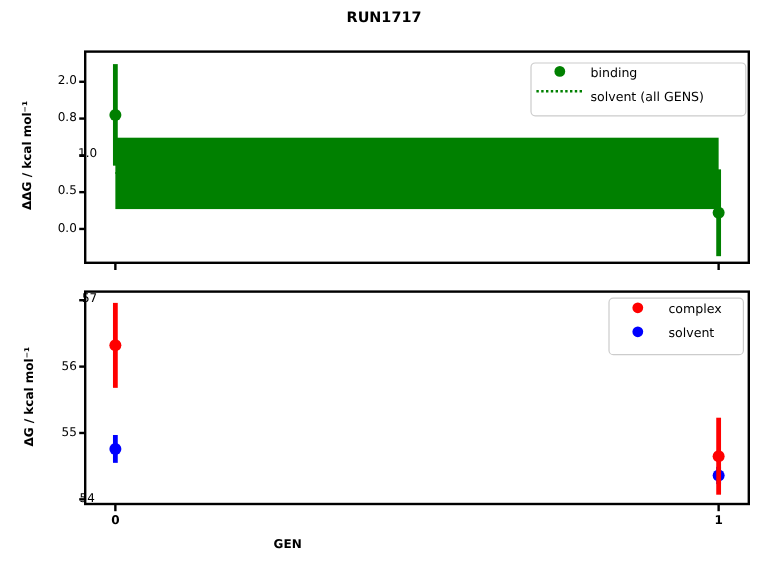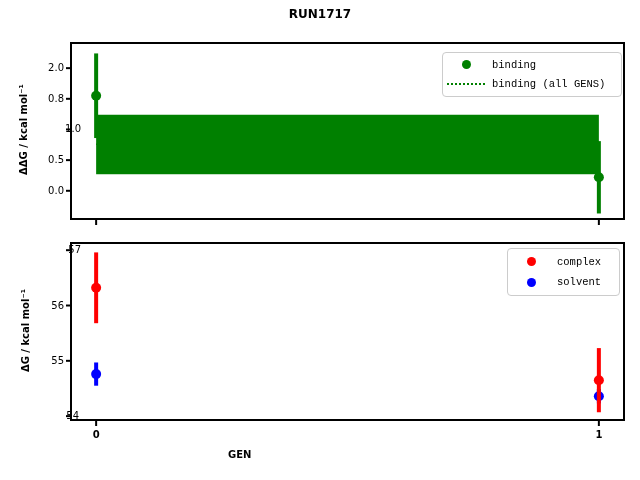--- a/index.html
+++ b/index.html
@@ -14,21 +14,21 @@
   .ylab-bot{left:-95px;top:325px;}
   .xlab{position:absolute;left:228px;top:449px;width:240px;text-align:left;
         font-size:10px;font-weight:bold;}
   .ytick{position:absolute;width:45px;text-align:right;font-size:10px;font-weight:normal;line-height:12px;}
   .xtick{position:absolute;width:30px;text-align:center;font-size:10px;font-weight:bold;line-height:12px;}
   .legend{position:absolute;box-sizing:border-box;background:#ffffff;border:1px solid #cccccc;
           border-radius:4px;padding:2px 6px 2px 3px;display:flex;flex-direction:column;
           justify-content:space-evenly;font-size:10.5px;}
   .legend-top{left:442px;top:52px;width:180px;height:45px;}
   .legend-bot{left:507px;top:248px;width:113px;height:48px;}
-  .lrow{display:flex;align-items:center;height:20px;font-family:Liberation Mono, monospace;}
+  .lrow{display:flex;align-items:flex-start;height:20px;}
   .lmark{width:40px;display:flex;justify-content:center;align-items:center;flex:0 0 40px;}
   .dot{width:9px;height:9px;border-radius:50%;background:#888;}
   .dline{width:38px;height:0;border-top:2px dotted #888;}
   .ltext{margin-left:6px;white-space:nowrap;}
 </style>
 </head>
 <body>
 
 <div id="fig">
   <svg id="plot-svg" width="640" height="480">
@@ -73,21 +73,21 @@
     <div class="lrow">
       <span class="lmark">
           <span class="dot" style="background: rgb(0, 128, 0);"></span>
         </span>
       <span class="ltext">binding</span>
     </div>
     <div class="lrow">
       <span class="lmark">
           <span class="dline" style="border-top-color: rgb(0, 128, 0);"></span>
         </span>
-      <span class="ltext">binding (all GENS)</span>
+      <span class="ltext">solvent (all GENS)</span>
     </div>
   </div>
 
   <div class="legend legend-bot">
     <div class="lrow">
       <span class="lmark">
           <span class="dot" style="background: rgb(255, 0, 0);"></span>
         </span>
       <span class="ltext">complex</span>
     </div>

